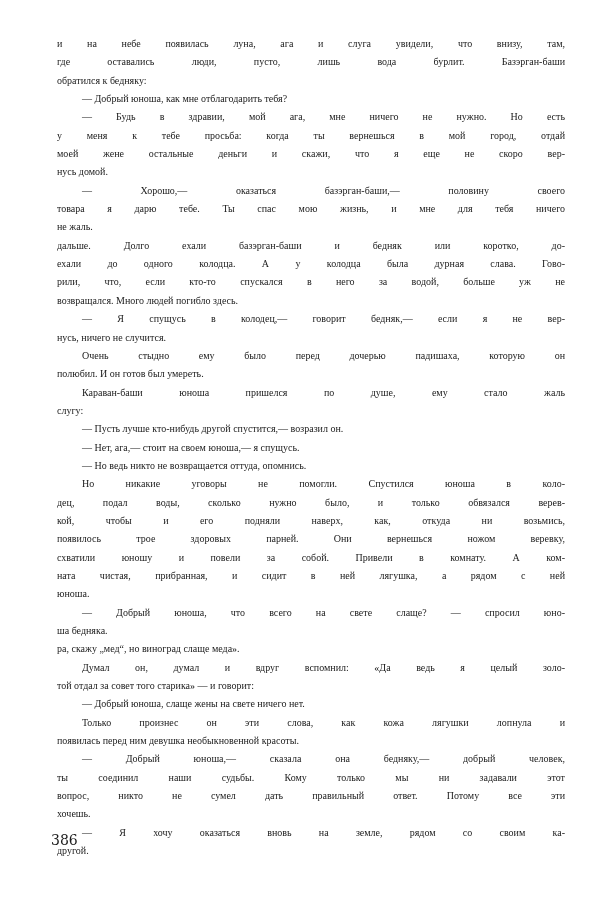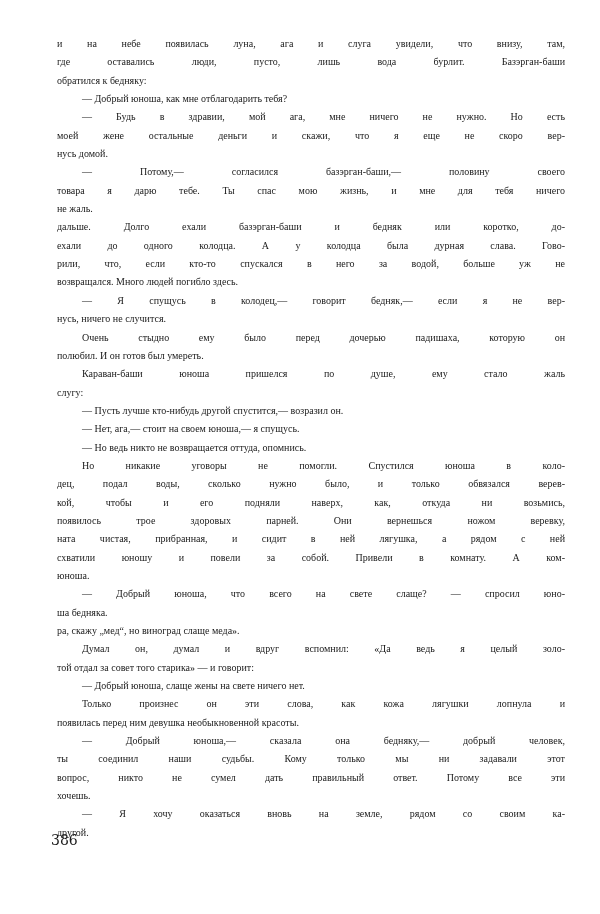--- a/index.html
+++ b/index.html
@@ -35,44 +35,45 @@
 </style>
 </head>
 <body>
 
 <div class="page" id="page-body">
     <span class="line">и на небе появилась луна, ага и слуга увидели, что внизу, там,</span>
     <span class="line">где оставались люди, пусто, лишь вода бурлит. Базэрган-баши</span>
     <span class="line last">обратился к бедняку:</span>
     <span class="line indent last">— Добрый юноша, как мне отблагодарить тебя?</span>
     <span class="line indent">— Будь в здравии, мой ага, мне ничего не нужно. Но есть</span>
+    <span class="line">у меня к тебе просьба: когда ты вернешься в мой город, отдай</span>
     <span class="line">моей жене остальные деньги и скажи, что я еще не скоро вер-</span>
     <span class="line last">нусь домой.</span>
-    <span class="line indent">— Потому,— согласился базэрган-баши,— половину своего</span>
+    <span class="line indent">— Хорошо,— оказаться базэрган-баши,— половину своего</span>
     <span class="line">товара я дарю тебе. Ты спас мою жизнь, и мне для тебя ничего</span>
     <span class="line last">не жаль.</span>
     <span class="line">дальше. Долго ехали базэрган-баши и бедняк или коротко, до-</span>
     <span class="line">ехали до одного колодца. А у колодца была дурная слава. Гово-</span>
     <span class="line">рили, что, если кто-то спускался в него за водой, больше уж не</span>
     <span class="line last">возвращался. Много людей погибло здесь.</span>
     <span class="line indent">— Я спущусь в колодец,— говорит бедняк,— если я не вер-</span>
     <span class="line last">нусь, ничего не случится.</span>
     <span class="line indent">Очень стыдно ему было перед дочерью падишаха, которую он</span>
     <span class="line last">полюбил. И он готов был умереть.</span>
     <span class="line indent">Караван-баши юноша пришелся по душе, ему стало жаль</span>
     <span class="line last">слугу:</span>
     <span class="line indent last">— Пусть лучше кто-нибудь другой спустится,— возразил он.</span>
     <span class="line indent last">— Нет, ага,— стоит на своем юноша,— я спущусь.</span>
     <span class="line indent last">— Но ведь никто не возвращается оттуда, опомнись.</span>
     <span class="line indent">Но никакие уговоры не помогли. Спустился юноша в коло-</span>
     <span class="line">дец, подал воды, сколько нужно было, и только обвязался верев-</span>
     <span class="line">кой, чтобы и его подняли наверх, как, откуда ни возьмись,</span>
     <span class="line">появилось трое здоровых парней. Они вернешься ножом веревку,</span>
+    <span class="line">схватили юношу и повели за собой. Привели в комнату. А ком-</span>
     <span class="line">ната чистая, прибранная, и сидит в ней лягушка, а рядом с ней</span>
-    <span class="line">схватили юношу и повели за собой. Привели в комнату. А ком-</span>
     <span class="line last">юноша.</span>
     <span class="line indent">— Добрый юноша, что всего на свете слаще? — спросил юно-</span>
     <span class="line last">ша бедняка.</span>
     <span class="line last">ра, скажу „мед“, но виноград слаще меда».</span>
     <span class="line indent">Думал он, думал и вдруг вспомнил: «Да ведь я целый золо-</span>
     <span class="line last">той отдал за совет того старика» — и говорит:</span>
     <span class="line indent last">— Добрый юноша, слаще жены на свете ничего нет.</span>
     <span class="line indent">Только произнес он эти слова, как кожа лягушки лопнула и</span>
     <span class="line last">появилась перед ним девушка необыкновенной красоты.</span>
     <span class="line indent">— Добрый юноша,— сказала она бедняку,— добрый человек,</span>

